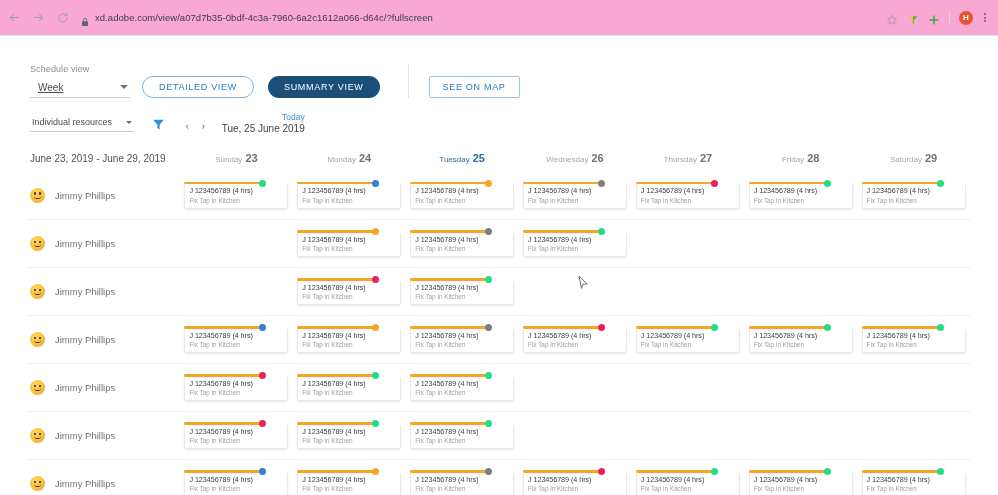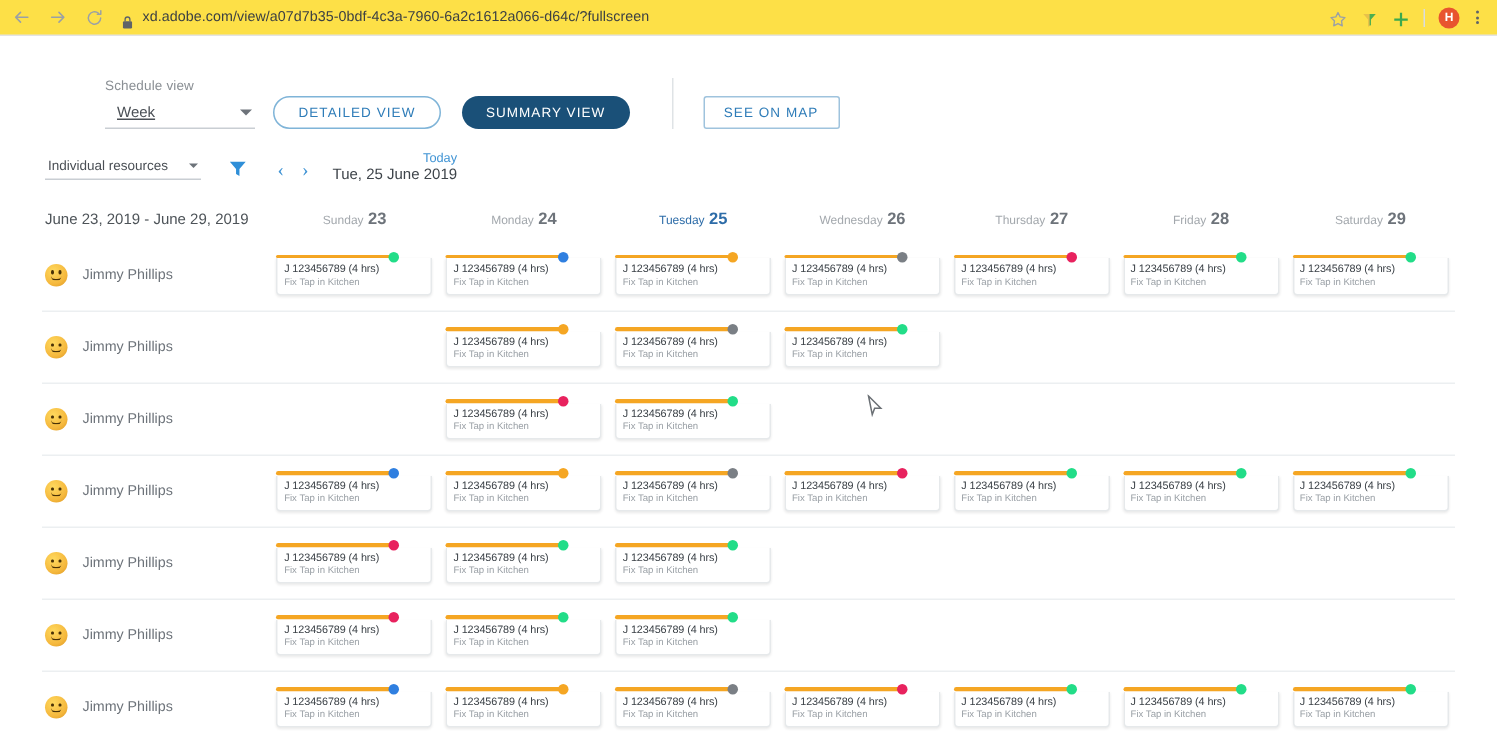--- a/index.html
+++ b/index.html
@@ -6,22 +6,22 @@
   * { box-sizing: border-box; margin: 0; padding: 0; }
   html, body {
     width: 998px; height: 495px;
     font-family: "Liberation Sans", sans-serif;
     background: #ffffff;
     overflow: hidden;
   }
 
   
   .browser-bar {
-    height: 24px;
-    background: #fde047;
+    height: 36px;
+    background: #f9a8d4;
     border-bottom: 1px solid #e3e3e3;
     display: flex;
     align-items: center;
     padding: 0 8px;
     position: relative;
   }
   .nav-btns { display: flex; align-items: center; gap: 11px; margin-right: 12px; }
   .nav-ico {
     width: 13px; height: 13px;
     color: #9aa0a6;
@@ -49,21 +49,20 @@
   .kebab i { width: 2px; height: 2px; border-radius: 50%; background: #5f6368; display: block; }
 
   
   .app { padding: 0; position: relative; height: 475px; }
 
   
   .toolbar1 {
     display: flex; align-items: flex-end;
     padding: 26px 0 0 30px;
     height: 62px;
-    margin-left: 40px;
   }
   .sched-group { display: flex; flex-direction: column; width: 100px; }
   .sched-label {
     font-size: 9px; color: #8a8f94; margin-bottom: 7px; letter-spacing: .1px;
   }
   .select-week {
     display: flex; align-items: center; justify-content: space-between;
     border-bottom: 1px solid #c9ced3;
     padding: 0 2px 4px 8px;
     height: 17px;

